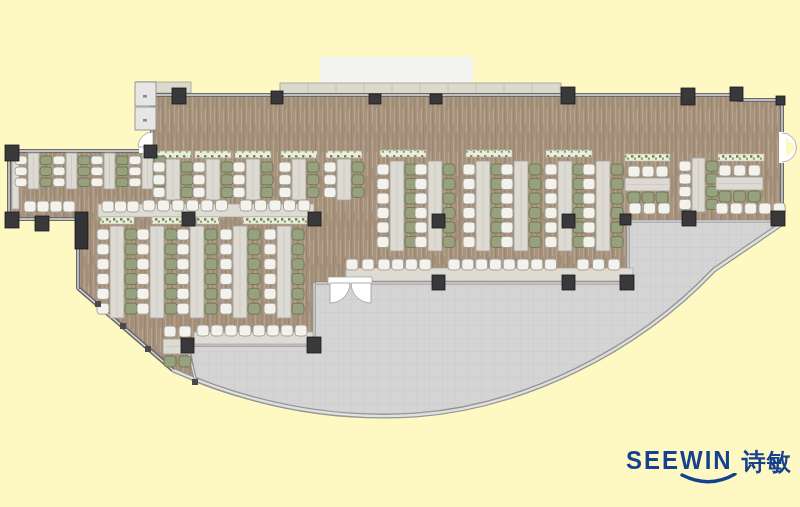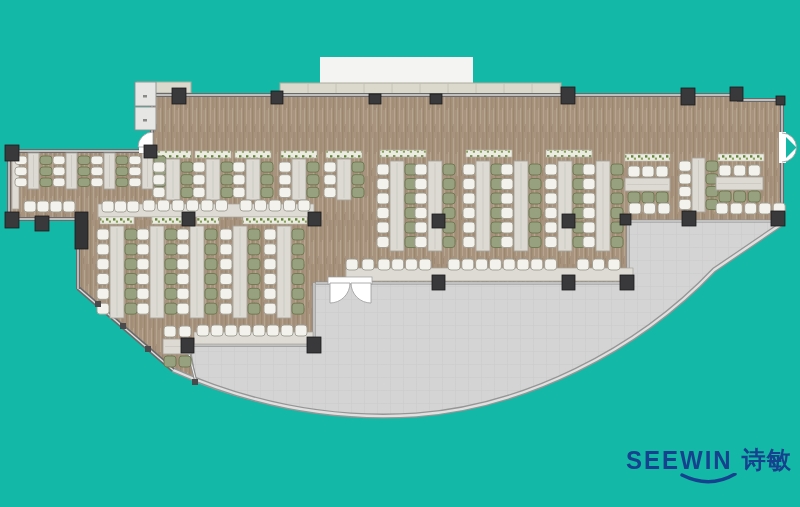--- a/index.html
+++ b/index.html
@@ -7,21 +7,21 @@
   .stage{position:relative;width:800px;height:507px;overflow:hidden;background:#ececec;}
   .plan-svg{position:absolute;left:0;top:0;}
   .logo{position:absolute;left:626px;top:449px;width:172px;height:38px;display:flex;align-items:flex-start;gap:9px;}
   .brand-en{position:relative;font-weight:bold;font-size:24px;letter-spacing:2px;line-height:24px;transform:scaleY(1.04);}
   .brand-zh{font-weight:bold;font-size:24px;line-height:25px;letter-spacing:1px;}
   .swoosh{position:absolute;left:54px;top:24px;}
 </style>
 </head>
 <body>
 
-<div class="stage" style="background: #14b8a6;">
+<div class="stage" style="background: #fef9c3;">
   <svg id="plan" class="plan-svg" width="800" height="507" viewBox="0 0 800 507">
       <defs>
         <pattern id="wood" width="9" height="44" patternUnits="userSpaceOnUse">
           <rect x="0" y="0" width="9" height="44" fill="#a8947e"></rect>
           <rect x="0" y="0" width="1.4" height="44" fill="#9b8770"></rect>
           <rect x="3" y="6" width="1" height="30" fill="#b6a48e"></rect>
           <rect x="5.5" y="0" width="0.9" height="22" fill="#8e7a64" opacity="0.55"></rect>
           <rect x="7" y="20" width="1" height="24" fill="#b6a48e"></rect>
           <rect x="2" y="38" width="1" height="6" fill="#8e7a64" opacity="0.4"></rect>
         </pattern>
@@ -471,15 +471,15 @@
         <rect x="135" y="107" width="21" height="23" fill="#e6e6e4" stroke="#8f8f8f" stroke-width="0.9"></rect>
         <rect x="143" y="95" width="4" height="2.5" fill="#8a8a8a"></rect>
         <rect x="143" y="119" width="4" height="2.5" fill="#8a8a8a"></rect>
       </g>
     </svg>
   <div class="logo">
     <span class="brand-en" id="brandEn" style="color: rgb(22, 65, 143);">SEEWIN</span>
     <svg class="swoosh" width="58" height="12">
       <path id="swooshPath" d="M2 2 C20 11 38 11 55 1" fill="none" stroke-width="3.4" stroke-linecap="round" stroke="#16418f"></path>
     </svg>
-    <span class="brand-zh" id="brandZh" style="color: rgb(22, 65, 143); font-family: Liberation Mono, monospace;">诗敏</span>
+    <span class="brand-zh" id="brandZh" style="color: rgb(22, 65, 143);">诗敏</span>
   </div>
 </div>
 
 </body></html>

